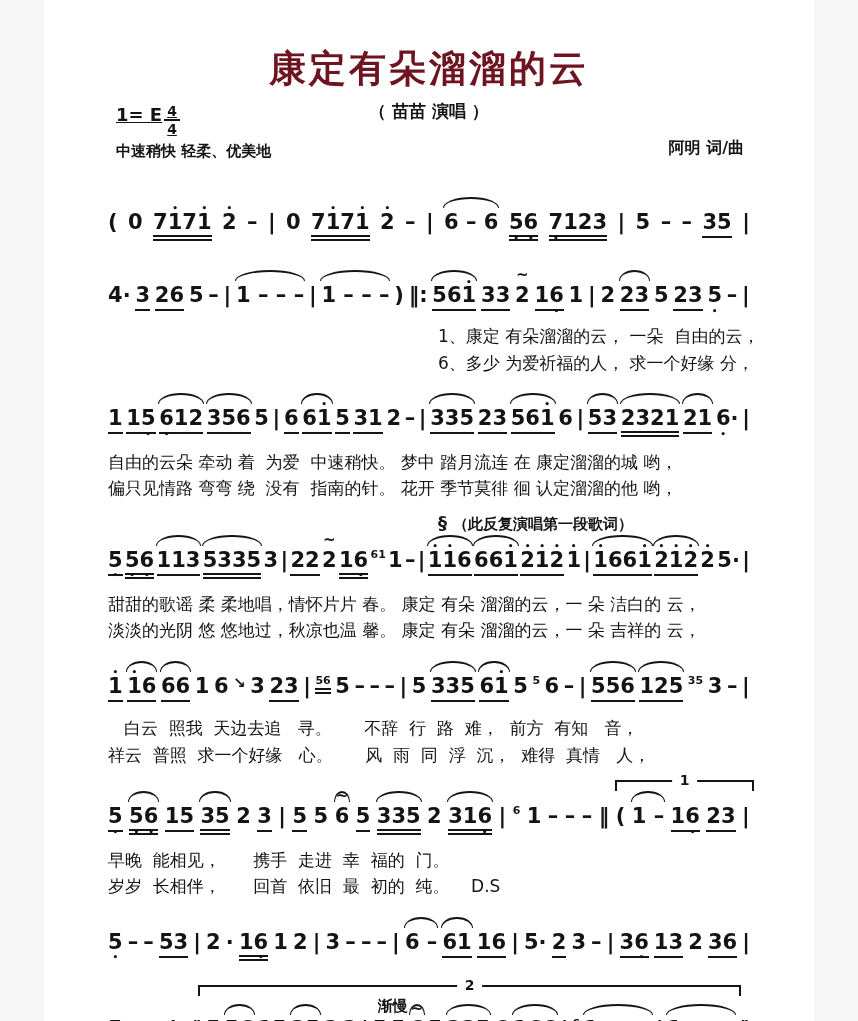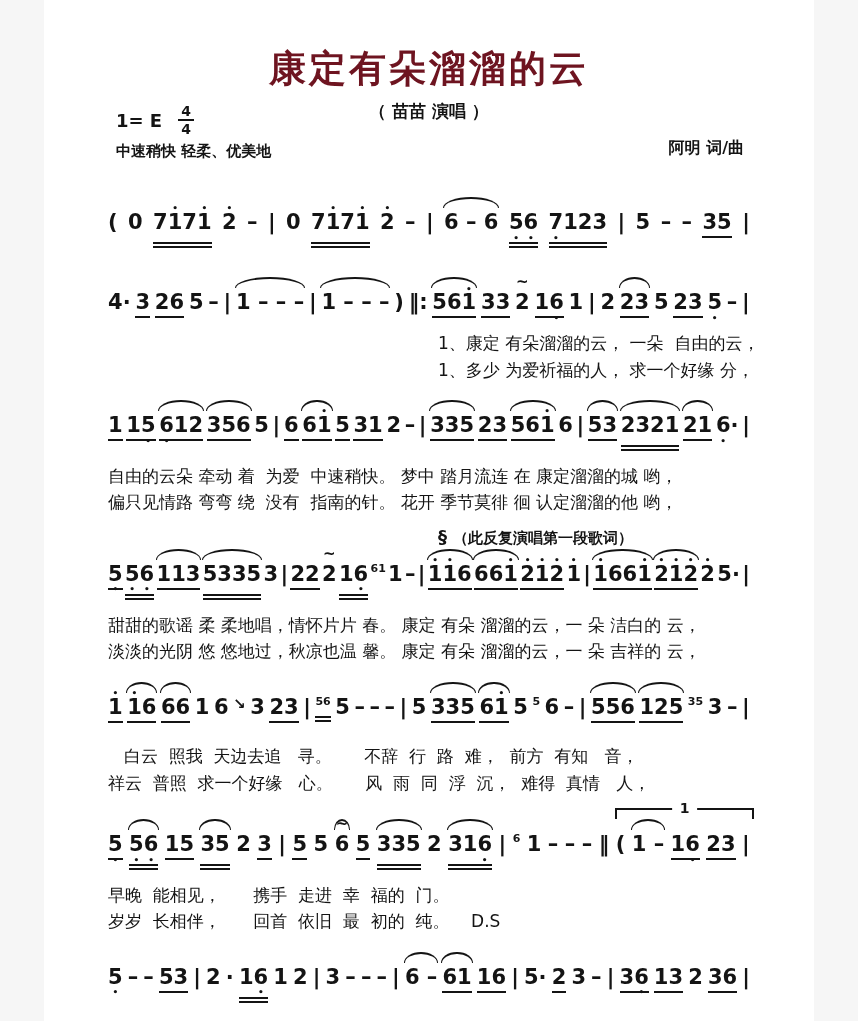--- a/index.html
+++ b/index.html
@@ -10,38 +10,38 @@
     padding:34px 64px 10px 64px;
   }
   
   .title{
     text-align:center;font-size:37px;font-weight:bold;color:#6e1420;
     letter-spacing:3px;margin:10px 0 4px 0;
   }
   .head-block{position:relative;height:92px;}
   .subtitle{position:absolute;left:0;right:0;top:2px;text-align:center;
     font-size:17px;font-weight:bold;}
-  .keysig{position:absolute;left:8px;top:6px;font-size:18px;font-weight:bold;display:flex;align-items:center;gap:16px;}
+  .keysig{position:absolute;left:8px;top:6px;font-size:18px;font-weight:bold;display:flex;align-items:flex-start;gap:2px;text-decoration:underline;}
   .frac{display:inline-flex;flex-direction:column;align-items:center;line-height:1;font-size:14px;}
   .frac .top{border-bottom:2px solid #141414;padding:0 3px 1px 3px;}
   .frac .bot{padding-top:1px;}
   .tempo{position:absolute;left:8px;top:44px;font-size:15px;font-weight:bold;}
   .credit{position:absolute;right:6px;top:40px;font-size:16px;font-weight:bold;}
   
   .system{position:relative;margin-bottom:10px;}
   .pre-line{font-size:15px;font-weight:bold;margin-bottom:-6px;}
   .pre-line .segno{font-size:18px;margin-right:6px;}
   .notation{
     display:flex;justify-content:space-between;align-items:baseline;
     font-weight:bold;font-size:21px;line-height:1.15;
     padding-top:20px;padding-bottom:12px;white-space:pre;
   }
   .tok{position:relative;display:inline-block;white-space:pre;}
   .tok.u1{border-bottom:2px solid #141414;padding-bottom:2px;}
-  .tok.u2{border-bottom:6px double #141414;padding-bottom:8px;text-align:right;}
+  .tok.u2{border-bottom:6px double #141414;padding-bottom:1px;text-align:right;}
   .tok.g{font-size:11px;transform:translateY(-9px);}
   .tok.sl{font-size:15px;transform:translateY(-5px);}
   .tok.arc::after{
     content:"";position:absolute;left:-1px;right:-1px;top:-13px;height:9px;
     border-top:2px solid #141414;border-left:1px solid #141414;border-right:1px solid #141414;
     border-radius:50% 50% 0 0 / 100% 100% 0 0;
   }
   .tok.m::before{
     content:"~";position:absolute;top:-1.05em;left:50%;transform:translateX(-50%);
     font-size:15px;
@@ -74,21 +74,21 @@
     <div class="credit">阿明  词/曲</div>
   </div>
 
   <div id="score">
       <div class="system">
         <div class="notation"><span class="tok"><span class="ch">(</span></span><span class="tok"><span class="ch">0</span></span><span class="tok u2"><span class="ch">7</span><span class="ch hi">1</span><span class="ch">7</span><span class="ch hi">1</span></span><span class="tok"><span class="ch hi">2</span></span><span class="tok"><span class="ch">–</span></span><span class="tok"><span class="ch">|</span></span><span class="tok"><span class="ch">0</span></span><span class="tok u2"><span class="ch">7</span><span class="ch hi">1</span><span class="ch">7</span><span class="ch hi">1</span></span><span class="tok"><span class="ch hi">2</span></span><span class="tok"><span class="ch">–</span></span><span class="tok"><span class="ch">|</span></span><span class="tok arc"><span class="ch">6</span><span class="ch"> </span><span class="ch">–</span><span class="ch"> </span><span class="ch">6</span></span><span class="tok u2"><span class="ch lo">5</span><span class="ch lo">6</span></span><span class="tok u2"><span class="ch lo">7</span><span class="ch">1</span><span class="ch">2</span><span class="ch">3</span></span><span class="tok"><span class="ch">|</span></span><span class="tok"><span class="ch">5</span></span><span class="tok"><span class="ch">–</span></span><span class="tok"><span class="ch">–</span></span><span class="tok u1"><span class="ch">3</span><span class="ch">5</span></span><span class="tok"><span class="ch">|</span></span></div>
       </div>
       <div class="system">
         <div class="notation"><span class="tok"><span class="ch">4</span><span class="ch">·</span></span><span class="tok u1"><span class="ch">3</span></span><span class="tok u1"><span class="ch">2</span><span class="ch">6</span></span><span class="tok"><span class="ch">5</span></span><span class="tok"><span class="ch">–</span></span><span class="tok"><span class="ch">|</span></span><span class="tok arc"><span class="ch">1</span><span class="ch"> </span><span class="ch">–</span><span class="ch"> </span><span class="ch">–</span><span class="ch"> </span><span class="ch">–</span></span><span class="tok"><span class="ch">|</span></span><span class="tok arc"><span class="ch">1</span><span class="ch"> </span><span class="ch">–</span><span class="ch"> </span><span class="ch">–</span><span class="ch"> </span><span class="ch">–</span></span><span class="tok"><span class="ch">)</span></span><span class="tok"><span class="ch">‖</span><span class="ch">:</span></span><span class="tok u1 arc"><span class="ch">5</span><span class="ch">6</span><span class="ch hi">1</span></span><span class="tok u1"><span class="ch">3</span><span class="ch">3</span></span><span class="tok m"><span class="ch">2</span></span><span class="tok u1"><span class="ch">1</span><span class="ch lo">6</span></span><span class="tok"><span class="ch">1</span></span><span class="tok"><span class="ch">|</span></span><span class="tok"><span class="ch">2</span></span><span class="tok u1 arc"><span class="ch">2</span><span class="ch">3</span></span><span class="tok"><span class="ch">5</span></span><span class="tok u1"><span class="ch">2</span><span class="ch">3</span></span><span class="tok"><span class="ch lo">5</span></span><span class="tok"><span class="ch">–</span></span><span class="tok"><span class="ch">|</span></span></div>
         <div class="lyric" style="padding-left: 330px;">1、康定 有朵溜溜的云， 一朵  自由的云，</div>
-        <div class="lyric" style="padding-left: 330px;">1、多少 为爱祈福的人， 求一个好缘 分，</div>
+        <div class="lyric" style="padding-left: 330px;">6、多少 为爱祈福的人， 求一个好缘 分，</div>
       </div>
       <div class="system">
         <div class="notation"><span class="tok u1"><span class="ch">1</span></span><span class="tok u1"><span class="ch">1</span><span class="ch lo">5</span></span><span class="tok u1 arc"><span class="ch lo">6</span><span class="ch">1</span><span class="ch">2</span></span><span class="tok u1 arc"><span class="ch">3</span><span class="ch">5</span><span class="ch">6</span></span><span class="tok"><span class="ch">5</span></span><span class="tok"><span class="ch">|</span></span><span class="tok u1"><span class="ch">6</span></span><span class="tok u1 arc"><span class="ch">6</span><span class="ch hi">1</span></span><span class="tok u1"><span class="ch">5</span></span><span class="tok u1"><span class="ch">3</span><span class="ch">1</span></span><span class="tok"><span class="ch">2</span></span><span class="tok"><span class="ch">–</span></span><span class="tok"><span class="ch">|</span></span><span class="tok u1 arc"><span class="ch">3</span><span class="ch">3</span><span class="ch">5</span></span><span class="tok u1"><span class="ch">2</span><span class="ch">3</span></span><span class="tok u1 arc"><span class="ch">5</span><span class="ch">6</span><span class="ch hi">1</span></span><span class="tok"><span class="ch">6</span></span><span class="tok"><span class="ch">|</span></span><span class="tok u1 arc"><span class="ch">5</span><span class="ch">3</span></span><span class="tok u2 arc"><span class="ch">2</span><span class="ch">3</span><span class="ch">2</span><span class="ch">1</span></span><span class="tok u1 arc"><span class="ch">2</span><span class="ch">1</span></span><span class="tok"><span class="ch lo">6</span><span class="ch">·</span></span><span class="tok"><span class="ch">|</span></span></div>
         <div class="lyric" style="padding-left: 0px;">自由的云朵 牵动 着  为爱  中速稍快。 梦中 踏月流连 在 康定溜溜的城 哟，</div>
         <div class="lyric" style="padding-left: 0px;">偏只见情路 弯弯 绕  没有  指南的针。 花开 季节莫徘 徊 认定溜溜的他 哟，</div>
       </div>
       <div class="system">
         <div class="pre-line" style="margin-left: 330px;"><span class="segno">§</span><span>（此反复演唱第一段歌词）</span></div>
         <div class="notation"><span class="tok u1"><span class="ch lo">5</span></span><span class="tok u2"><span class="ch lo">5</span><span class="ch lo">6</span></span><span class="tok u1 arc"><span class="ch">1</span><span class="ch">1</span><span class="ch">3</span></span><span class="tok u2 arc"><span class="ch">5</span><span class="ch">3</span><span class="ch">3</span><span class="ch">5</span></span><span class="tok"><span class="ch">3</span></span><span class="tok"><span class="ch">|</span></span><span class="tok u1"><span class="ch">2</span><span class="ch">2</span></span><span class="tok m"><span class="ch">2</span></span><span class="tok u2"><span class="ch">1</span><span class="ch lo">6</span></span><span class="tok g"><span class="ch">6</span><span class="ch">1</span></span><span class="tok"><span class="ch">1</span></span><span class="tok"><span class="ch">–</span></span><span class="tok"><span class="ch">|</span></span><span class="tok u1 arc"><span class="ch hi">1</span><span class="ch hi">1</span><span class="ch">6</span></span><span class="tok u1 arc"><span class="ch">6</span><span class="ch">6</span><span class="ch hi">1</span></span><span class="tok u1"><span class="ch hi">2</span><span class="ch hi">1</span><span class="ch hi">2</span></span><span class="tok"><span class="ch hi">1</span></span><span class="tok"><span class="ch">|</span></span><span class="tok u1 arc"><span class="ch hi">1</span><span class="ch">6</span><span class="ch">6</span><span class="ch hi">1</span></span><span class="tok u1 arc"><span class="ch hi">2</span><span class="ch hi">1</span><span class="ch hi">2</span></span><span class="tok"><span class="ch hi">2</span></span><span class="tok"><span class="ch">5</span><span class="ch">·</span></span><span class="tok"><span class="ch">|</span></span></div>
         <div class="lyric" style="padding-left: 0px;">甜甜的歌谣 柔 柔地唱，情怀片片 春。 康定 有朵 溜溜的云，一 朵 洁白的 云，</div>

